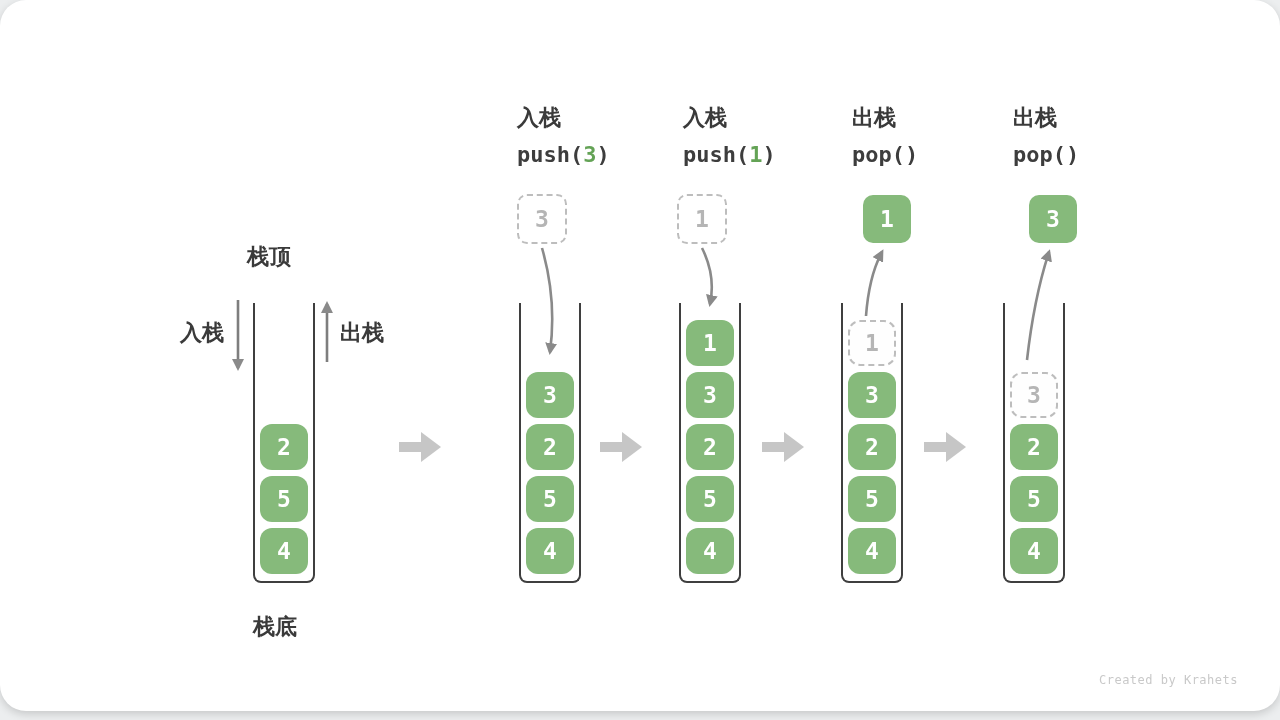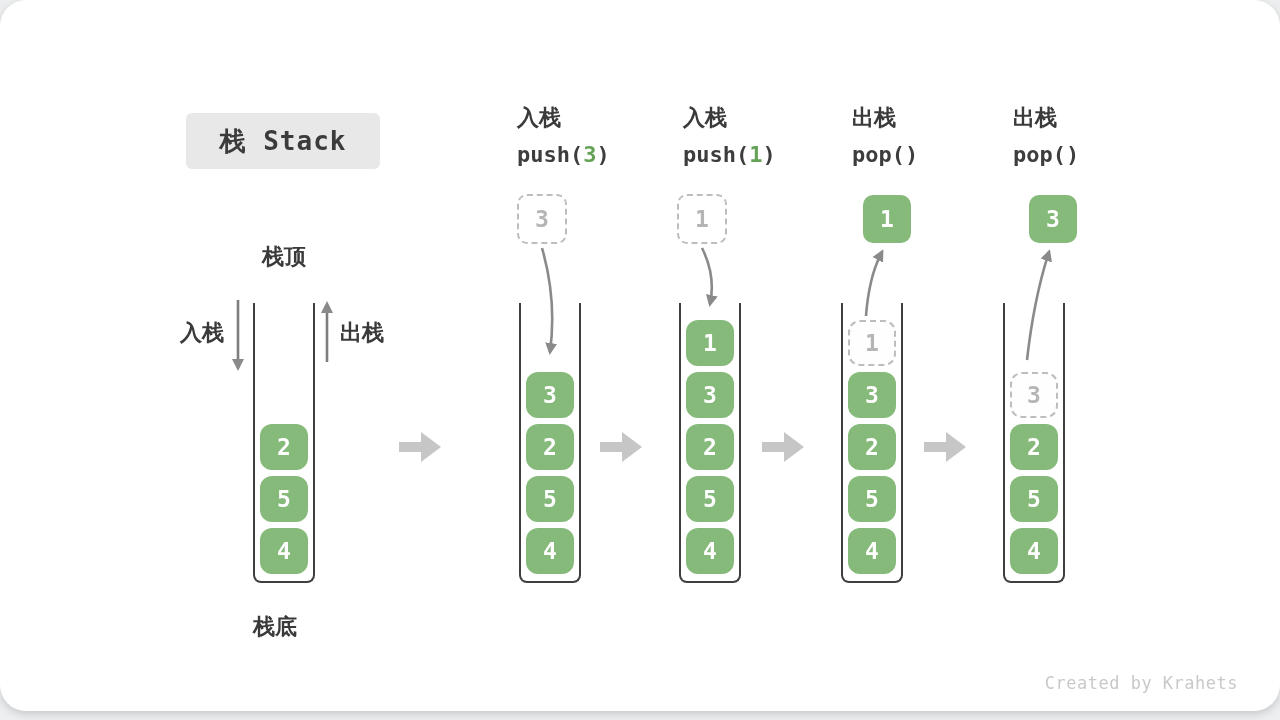--- a/index.html
+++ b/index.html
@@ -17,21 +17,21 @@
     background:#e8e8e8; border-radius:6px;
     display:flex; align-items:center; justify-content:center;
     font-family:"DejaVu Sans Mono", monospace;
     font-size:26px; font-weight:600; color:#3b3b3b; letter-spacing:1px;
   }
 
   .cjk-label {
     position:absolute; font-size:22px; font-weight:700; color:#3a3a3a;
     font-family:"DejaVu Sans", sans-serif;
   }
-  .lbl-stack-top    { left:253px; top:242px; width:62px; text-align:center;font-family:Liberation Serif, serif; }
+  .lbl-stack-top    { left:238px; top:242px; width:62px; text-align:center;font-family:Liberation Serif, serif; }
   .lbl-stack-bottom { left:253px; top:612px; width:62px; text-align:left; }
   .lbl-push-side    { left:168px; top:318px; width:56px; text-align:right; }
   .lbl-pop-side     { left:340px; top:318px; width:56px; text-align:left; }
 
   .op-header { position:absolute; top:103px; }
   .op-name { font-size:22px; font-weight:700; color:#3a3a3a; margin-bottom:9px; }
   .op-code {
     font-family:"DejaVu Sans Mono", monospace;
     font-size:22px; font-weight:600; color:#3d3d3d;
   }
@@ -60,29 +60,28 @@
     font-size:23px; font-weight:700;
   }
   .float-box.dashed { border:2px dashed #bdbdbd; color:#b5b5b5; background:#ffffff; }
   .float-box.solid  { background:#86ba7b; color:#ffffff; width:48px; height:48px; }
 
   svg.overlay { position:absolute; left:0; top:0; width:1280px; height:720px; pointer-events:none; }
 
   .watermark {
     position:absolute; right:42px; top:673px;
     font-family:"DejaVu Sans Mono", monospace;
-    font-size:17px; color:#c9c9c9; letter-spacing:0.5px;
+    font-size:12px; color:#c9c9c9; letter-spacing:0.5px;
   }
 </style>
 </head>
 <body>
 
 <div class="canvas">
 
-  <div class="title-box">栈 Stack</div>
 
   <div class="cjk-label lbl-stack-top">栈顶</div>
   <div class="cjk-label lbl-stack-bottom">栈底</div>
   <div class="cjk-label lbl-push-side">入栈</div>
   <div class="cjk-label lbl-pop-side">出栈</div>
 
   <div id="columns">
       <div class="stack-wall" style="left: 253px;"></div>
       <div class="item solid" style="left: 260px; top: 424px;">2</div>
       <div class="item solid" style="left: 260px; top: 476px;">5</div>

